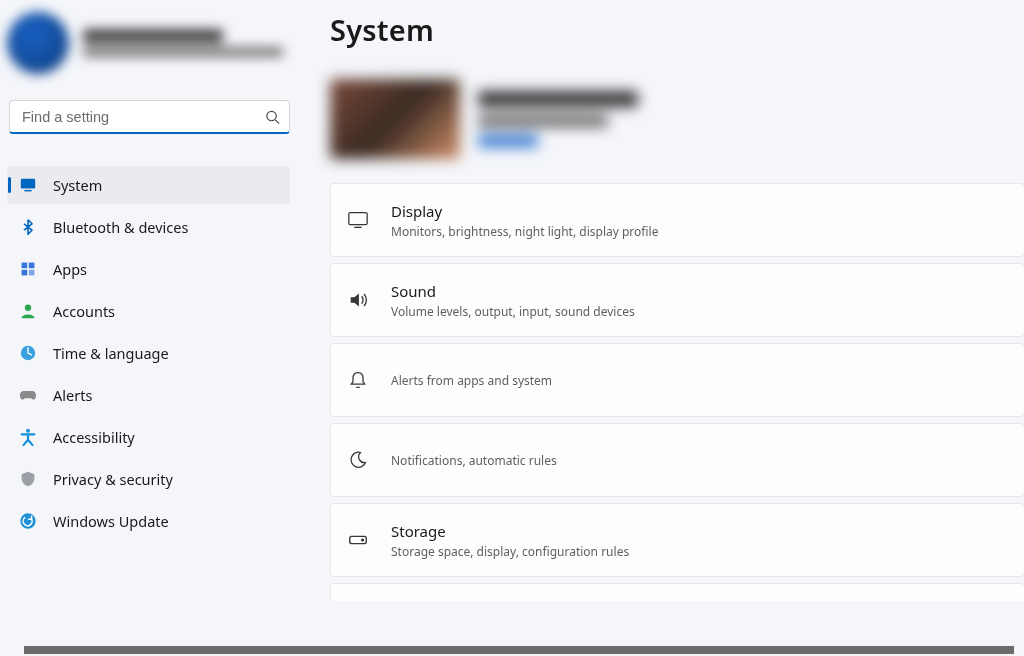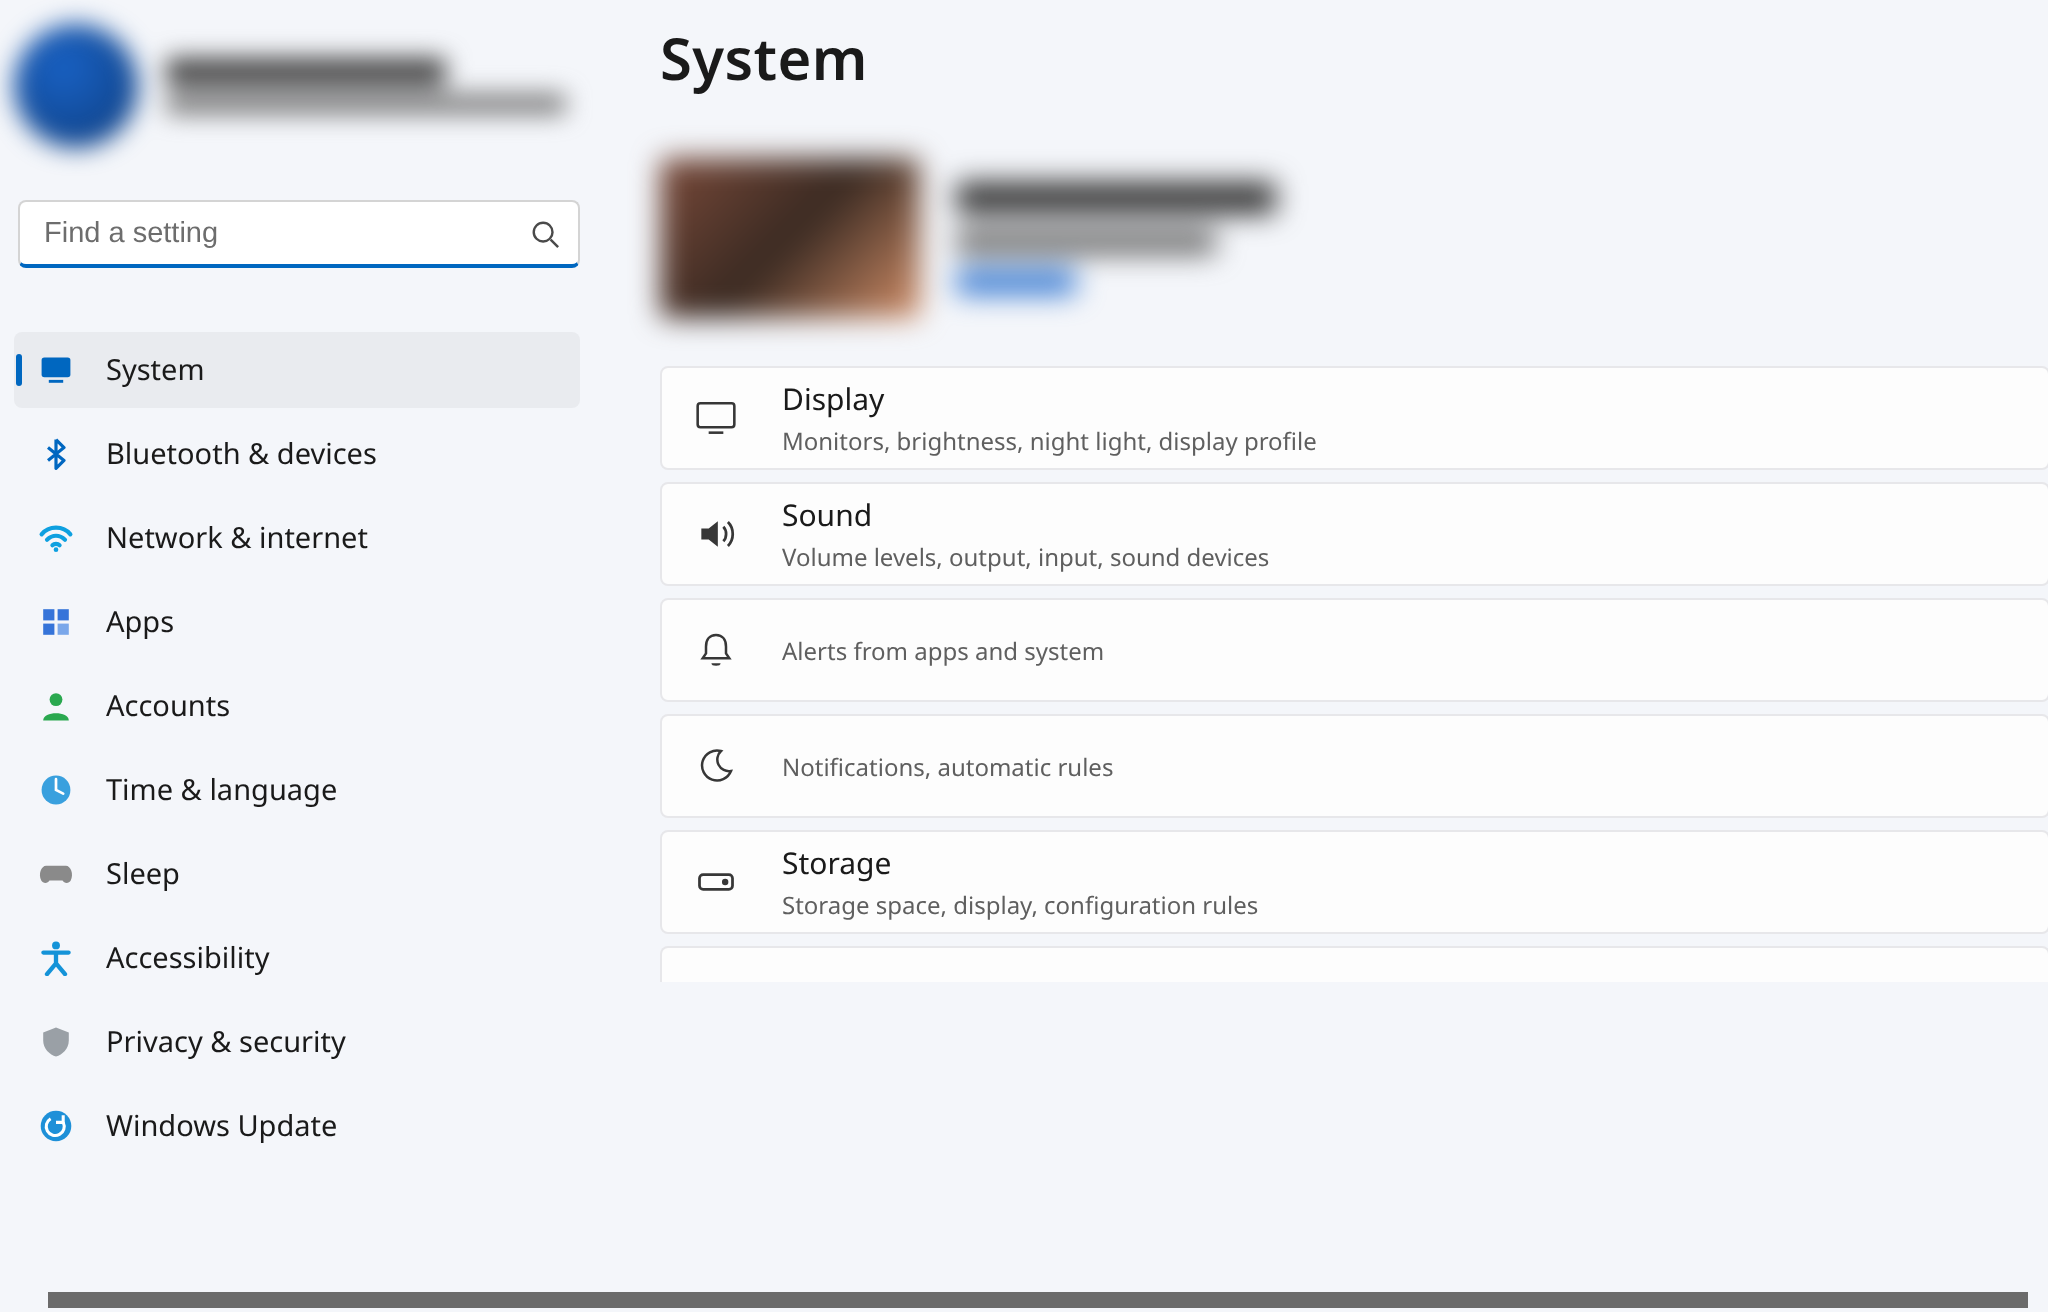--- a/index.html
+++ b/index.html
@@ -104,21 +104,21 @@
   }
   .dev-lines { display:flex; flex-direction:column; gap:8px;}
   .dev-l1{width:160px;height:16px;background:#333;border-radius:3px;}
   .dev-l2{width:130px;height:12px;background:#666;border-radius:3px;}
   .dev-l3{width:60px;height:12px;background:#2f74d0;border-radius:3px;}
   .cards { display:flex; flex-direction:column; gap:6px; padding-right:0; }
   .card {
     background: #fdfdfd;
     border: 1px solid #e7e7ea;
     border-radius: 4px;
-    height: 52px;
+    height: 74px;
     display: flex;
     align-items: center;
     padding: 0 16px;
     gap: 22px;
     margin-right: -1px;
   }
   .card-icon { width: 22px; height: 22px; color:#373737; flex:0 0 22px; display:flex;align-items:center;justify-content:center;}
   .card-text { display:flex; flex-direction:column; gap:2px; }
   .card-title { font-size: 15px; color:#1a1a1a; }
   .card-sub { font-size: 12px; color:#5f5f5f; }
@@ -166,29 +166,20 @@
 
       <div class="nav-item">
         <span class="nav-icon">
           <svg viewBox="0 0 20 20" width="16" height="16">
               <path d="M10 1 L15 6 L10 10 L15 14 L10 19 L10 1 M5 6 L15 14 M5 14 L15 6" fill="none" stroke="#0067c0" stroke-width="2" stroke-linejoin="round"></path>
             </svg>
         </span>
         <span class="nav-label">Bluetooth &amp; devices</span>
       </div>
 
-      <div class="nav-item">
-        <span class="nav-icon">
-          <svg viewBox="0 0 20 20" width="18" height="18">
-              <path d="M2 8 C6 3 14 3 18 8 M5 11 C8 8 12 8 15 11 M8 14 C9 13 11 13 12 14" fill="none" stroke="#0ea0e0" stroke-width="2.3" stroke-linecap="round"></path>
-              <circle cx="10" cy="16.5" r="1.3" fill="#0ea0e0"></circle>
-            </svg>
-        </span>
-        <span class="nav-label">Network &amp; internet</span>
-      </div>
 
 
       <div class="nav-item">
         <span class="nav-icon">
           <svg viewBox="0 0 20 20" width="16" height="16">
               <rect x="2" y="2" width="7" height="7" fill="#3674d9"></rect>
               <rect x="11" y="2" width="7" height="7" fill="#3674d9"></rect>
               <rect x="2" y="11" width="7" height="7" fill="#3674d9"></rect>
               <rect x="11" y="11" width="7" height="7" fill="#7aa7ea"></rect>
             </svg>
@@ -215,21 +206,21 @@
         </span>
         <span class="nav-label">Time &amp; language</span>
       </div>
 
       <div class="nav-item">
         <span class="nav-icon">
           <svg viewBox="0 0 22 14" width="20" height="14">
               <path d="M5 2 L17 2 C20 2 22 7 20 11 C19 13 16 13 15 11 L7 11 C6 13 3 13 2 11 C0 7 2 2 5 2 Z" fill="#8a8a8a"></path>
             </svg>
         </span>
-        <span class="nav-label">Sleep</span>
+        <span class="nav-label">Alerts</span>
       </div>
 
       <div class="nav-item">
         <span class="nav-icon">
           <svg viewBox="0 0 20 20" width="18" height="18">
               <circle cx="10" cy="3" r="2.2" fill="#1493d8"></circle>
               <path d="M3 7 L17 7 M10 7 L10 13 M10 13 L5 19 M10 13 L15 19" stroke="#1493d8" stroke-width="2.4" stroke-linecap="round"></path>
             </svg>
         </span>
         <span class="nav-label">Accessibility</span>

